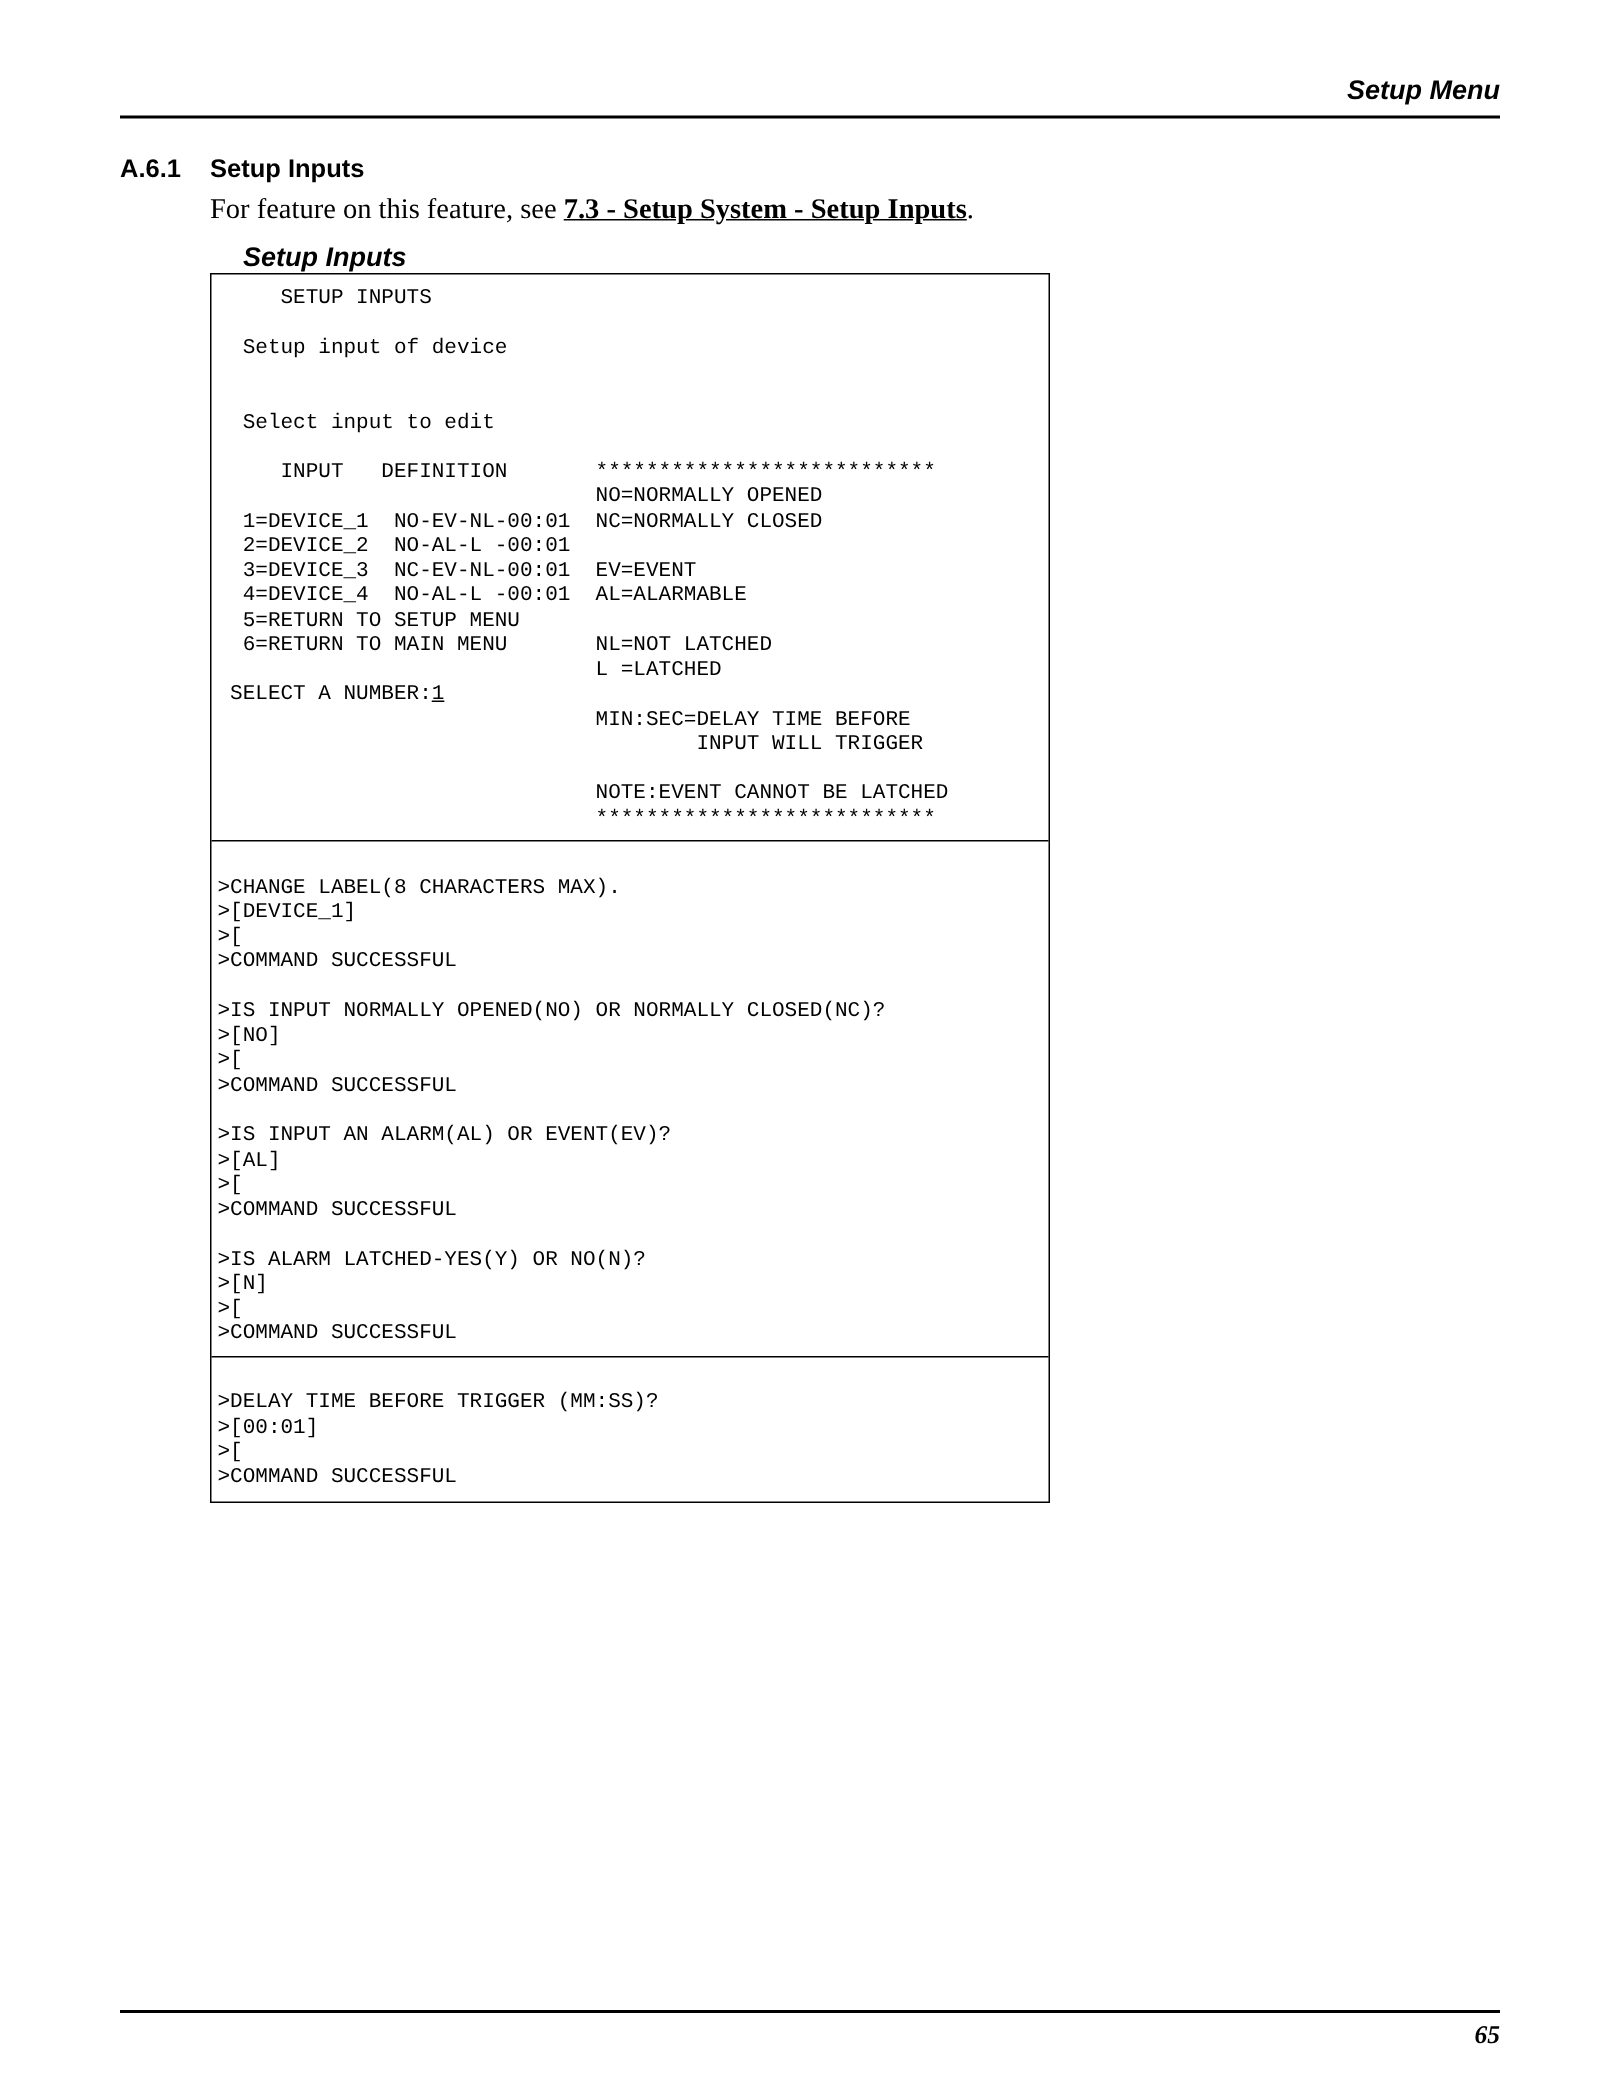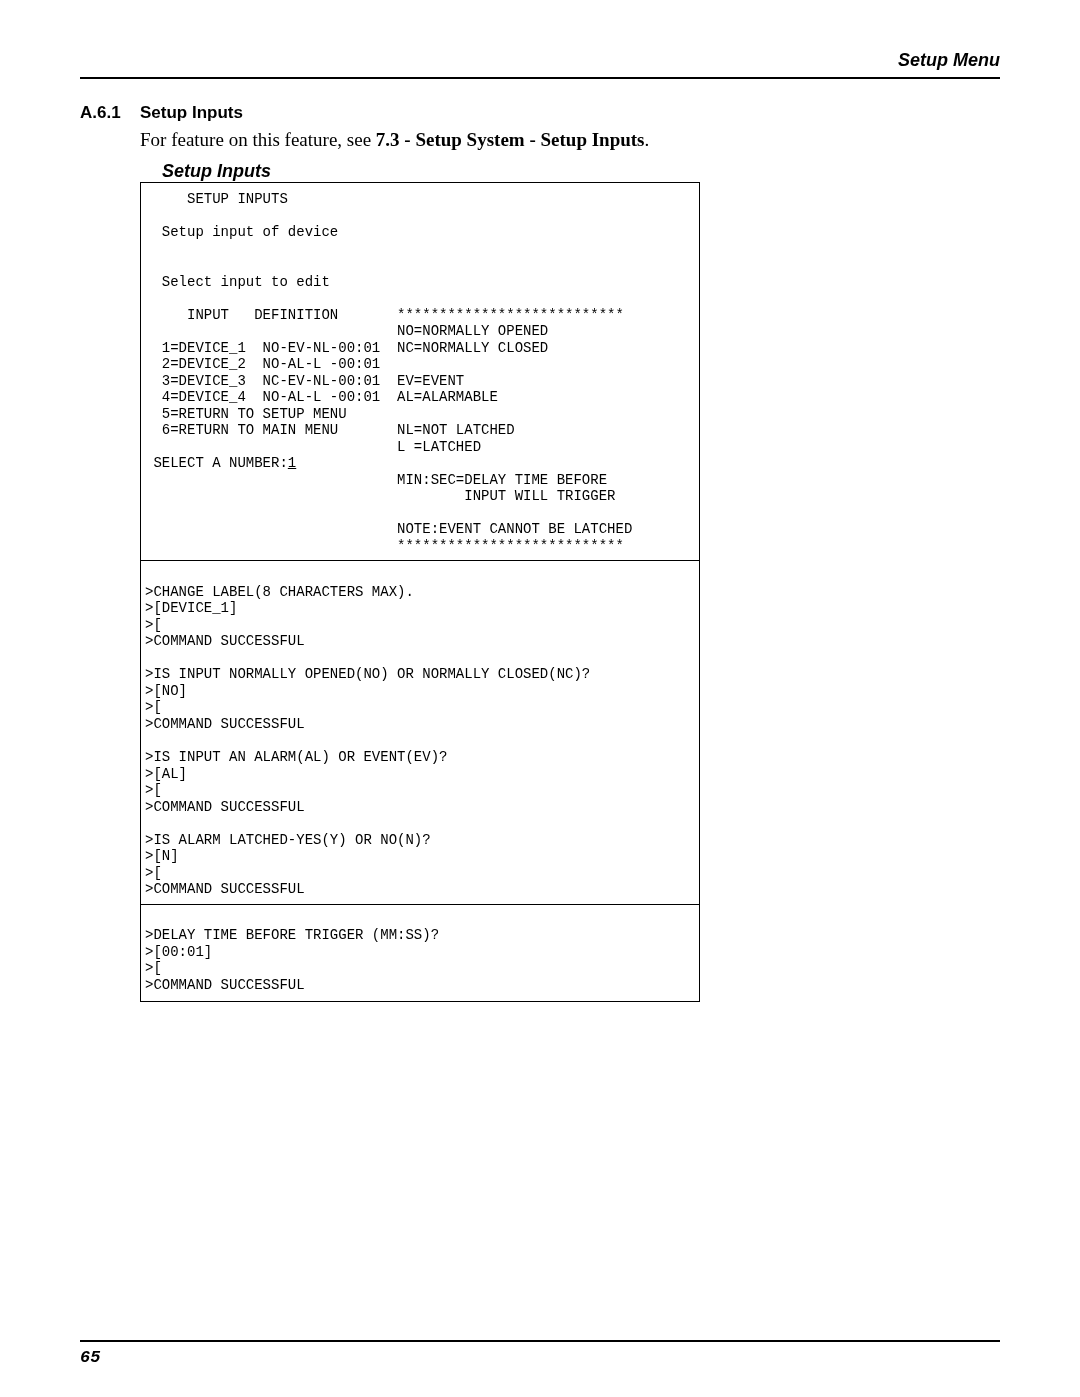--- a/index.html
+++ b/index.html
@@ -42,20 +42,21 @@
   }
   .section-title {}
   .intro-line {
     margin-left: 60px;
     font-size: 19px;
     font-family: "Century Schoolbook", "Times New Roman", serif;
     margin-bottom: 10px;
   }
   .intro-line .bold {
     font-weight: bold;
+    text-decoration: underline;
   }
   .figure-caption {
     margin-left: 82px;
     font-family: Arial, Helvetica, sans-serif;
     font-weight: bold;
     font-style: italic;
     font-size: 18px;
     margin-bottom: 0;
   }
   .terminal-box {
@@ -77,22 +78,22 @@
     border-top: 1.5px solid #000;
     margin: 6px -4px;
     height: 0;
     width: calc(100% + 8px);
   }
   .page-number-bar {
     position: absolute;
     left: 80px;
     right: 80px;
     bottom: 30px;
-    text-align: left;
-    font-family: Liberation Mono, monospace;
+    text-align: right;
+    font-family: Liberation Serif, serif;
     font-weight: bold;
     font-style: italic;
     font-size: 17px;
   }
   .bottom-rule {
     position: absolute;
     left: 80px;
     right: 80px;
     bottom: 55px;
     border-top: 2px solid #000;

